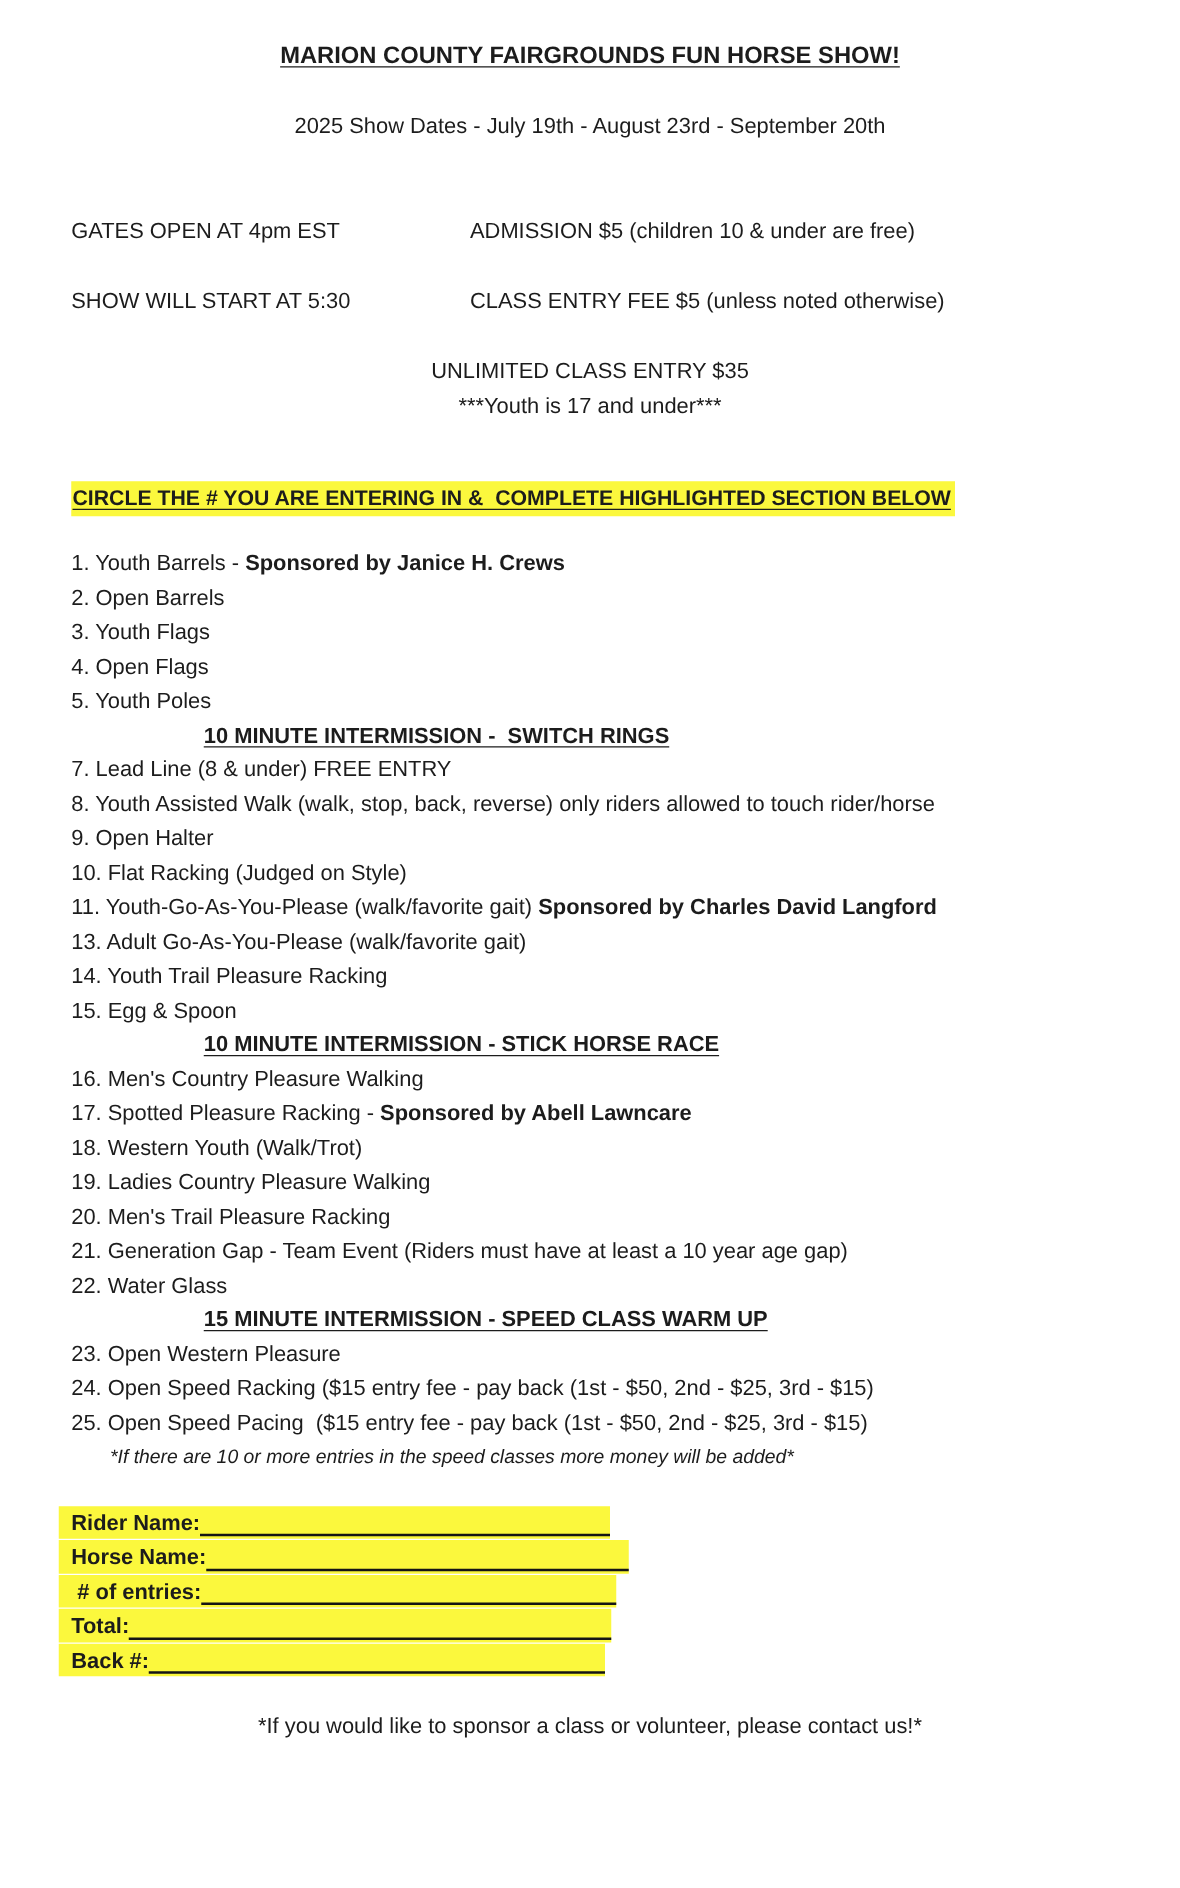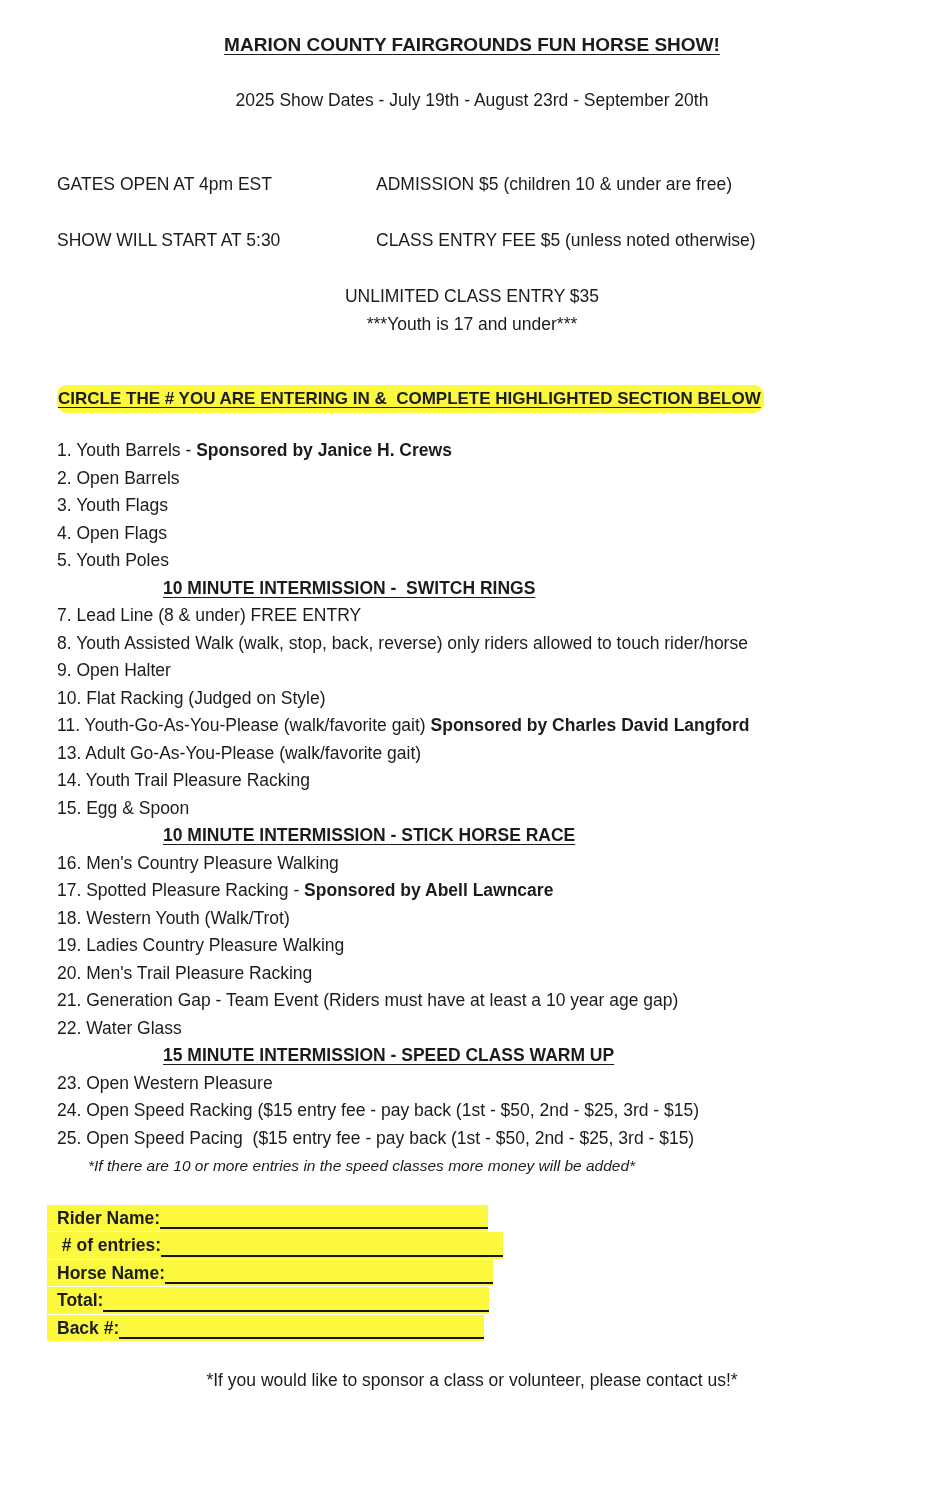--- a/index.html
+++ b/index.html
@@ -31,21 +31,20 @@
   .unlimited { margin:25px 0 0; text-align:center; font-size:17.5px; line-height:24px; white-space:pre-wrap; }
   .youth     { margin:4px 0 12px;  text-align:center; font-size:17.5px; line-height:24px; white-space:pre-wrap; }
 
   .instruction-wrap { margin:49px 0 0 57px; }
   .instruction {
     display:inline-block; background:var(--hl);
     font-size:17px; font-weight:bold; line-height:22px;
     padding:3px 3px 3px 1px;
     text-decoration:underline; text-underline-offset:3px;
     white-space:pre-wrap;
-    border-radius:10px;
   }
 
   .class-list { margin:24px 0 0 57px; }
   .class-item { font-size:17.5px; line-height:27.5px; white-space:pre-wrap; }
   .class-item b { font-weight:bold; }
   .intermission {
     font-size:17.5px; line-height:27.5px; font-weight:bold;
     margin-left:106px; white-space:pre-wrap;
   }
   .intermission span { text-decoration:underline; text-underline-offset:3px; }
@@ -125,25 +124,25 @@
       <div class="class-item"><span>25. Open Speed Pacing  ($15 entry fee - pay back (1st - $50, 2nd - $25, 3rd - $15)</span></div>
       <div class="speed-note">*If there are 10 or more entries in the speed classes more money will be added*</div>
     </div>
 
   <div class="form-block">
       <div class="form-row">
         <span class="flabel">Rider Name:</span>
         <span class="fline"></span>
       </div>
       <div class="form-row">
-        <span class="flabel"> # of entries:</span>
+        <span class="flabel">Horse Name:</span>
         <span class="fline"></span>
       </div>
       <div class="form-row">
-        <span class="flabel">Horse Name:</span>
+        <span class="flabel"> # of entries:</span>
         <span class="fline"></span>
       </div>
       <div class="form-row">
         <span class="flabel">Total:</span>
         <span class="fline"></span>
       </div>
       <div class="form-row">
         <span class="flabel">Back #:</span>
         <span class="fline"></span>
       </div>

